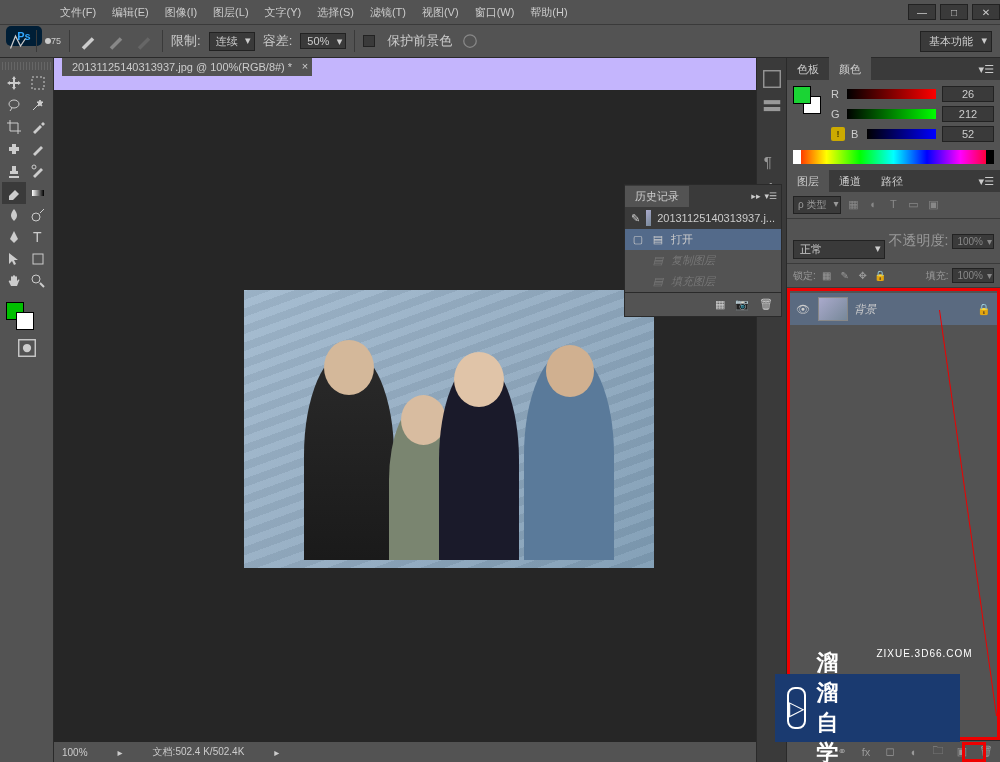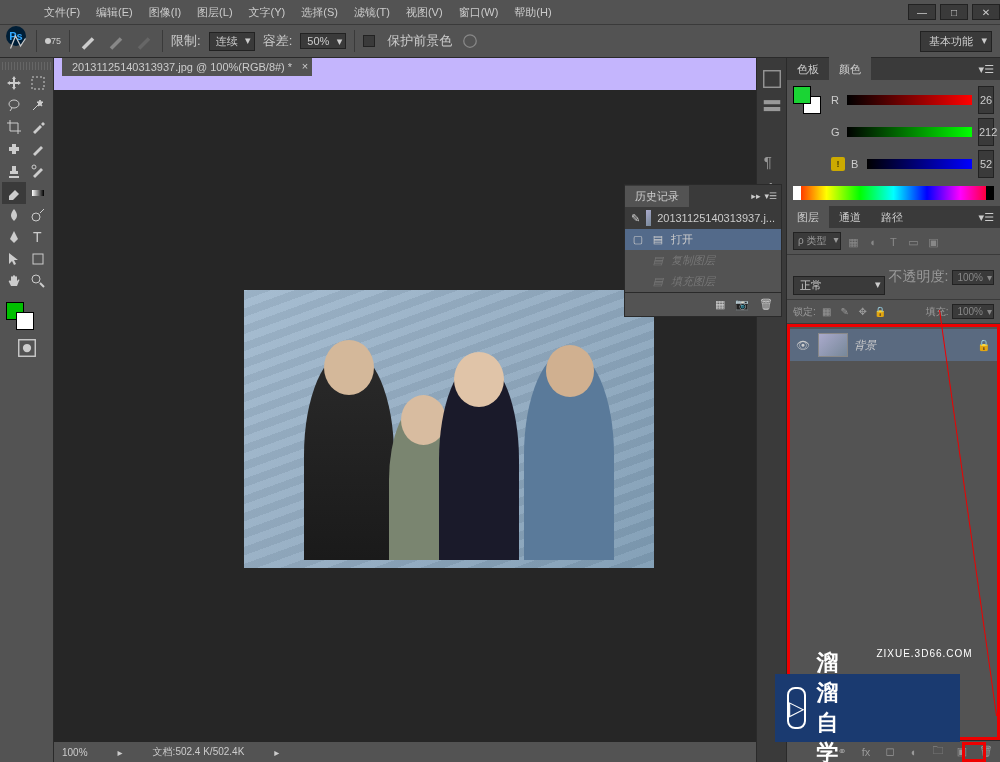--- a/index.html
+++ b/index.html
@@ -1,20 +1,20 @@
 <!DOCTYPE html>
 <html><head>
 <meta charset="utf-8">
 <style>
 * { margin: 0; padding: 0; box-sizing: border-box; font-family: "Microsoft YaHei", sans-serif; }
 body { background: #535353; width: 1000px; height: 762px; overflow: hidden; color: #ccc; font-size: 11px; }
 
 
 .menubar { height: 24px; background: #535353; display: flex; align-items: center; padding-left: 6px; }
-.ps-logo { width: 20px; height: 20px; background: #001e36; color: #31a8ff; font-weight: bold; font-size: 11px; display: flex; align-items: center; justify-content: center; border-radius: 10px; margin-right: 10px; margin-top: 48px; }
+.ps-logo { width: 36px; height: 20px; background: #001e36; color: #31a8ff; font-weight: bold; font-size: 11px; display: flex; align-items: center; justify-content: center; border-radius: 5px; margin-right: 10px; margin-top: 48px; }
 .menu-item { padding: 0 8px; cursor: pointer; }
 .win-controls { margin-left: auto; display: flex; }
 .win-btn { width: 28px; height: 16px; background: #3a3a3a; margin-left: 4px; display: flex; align-items: center; justify-content: center; font-size: 10px; border: 1px solid #222; }
 
 
 .optionsbar { height: 34px; background: #535353; border-top: 1px solid #3a3a3a; border-bottom: 1px solid #2a2a2a; display: flex; align-items: center; padding: 0 8px; gap: 8px; }
 .divider { width: 1px; height: 22px; background: #3a3a3a; }
 .opt-label { font-size: 13px; }
 .opt-select { background: #3a3a3a; border: 1px solid #222; color: #ccc; padding: 1px 16px 1px 6px; font-size: 11px; position: relative; }
 .opt-select::after { content: "▾"; position: absolute; right: 3px; }
@@ -85,29 +85,29 @@
 .color-panel-body { padding: 6px; }
 .color-row { display: flex; align-items: center; gap: 6px; margin-bottom: 4px; }
 .color-swatch-pair { position: relative; width: 30px; height: 30px; }
 .cs-fg { position: absolute; width: 18px; height: 18px; border: 1px solid #000; top: 0; left: 0; }
 .cs-bg { position: absolute; width: 18px; height: 18px; background: #fff; border: 1px solid #000; top: 10px; left: 10px; }
 .slider-label { width: 10px; }
 .slider-track { flex: 1; height: 10px; position: relative; }
 .slider-r { background: linear-gradient(90deg, #000, #f00); }
 .slider-g { background: linear-gradient(90deg, #000, #0f0); }
 .slider-b { background: linear-gradient(90deg, #000, #00f); }
-.slider-val { width: 16px; background: #3a3a3a; border: 1px solid #222; text-align: center; padding: 7px 0; }
+.slider-val { width: 52px; background: #3a3a3a; border: 1px solid #222; text-align: center; padding: 1px 0; }
 .spectrum { height: 14px; background: linear-gradient(90deg, #f00, #ff0, #0f0, #0ff, #00f, #f0f, #f00); margin-top: 4px; position: relative; }
 .spectrum::before { content: ""; position: absolute; left: 0; top: 0; width: 8px; height: 100%; background: #fff; }
 .spectrum::after { content: ""; position: absolute; right: 0; top: 0; width: 8px; height: 100%; background: #000; }
 .warn-icon { width: 14px; height: 14px; background: #ca0; display: inline-flex; align-items: center; justify-content: center; color: #000; font-size: 9px; border-radius: 2px;}
 
 
 .layers-body { flex: 1; display: flex; flex-direction: column; }
-.layers-toolbar { display: flex; align-items: flex-end; gap: 4px; padding: 4px 6px; border-bottom: 1px solid #3a3a3a; }
+.layers-toolbar { display: flex; align-items: flex-start; gap: 4px; padding: 4px 6px; border-bottom: 1px solid #3a3a3a; }
 .filter-sel { background: #3a3a3a; border: 1px solid #222; padding: 1px 14px 1px 4px; position: relative; font-size: 10px; color: #999;}
 .filter-sel::after { content: "▾"; position: absolute; right: 2px; }
 .filter-icon { width: 16px; height: 16px; display: flex; align-items: center; justify-content: center; color: #888; }
 .blend-row { display: flex; align-items: center; gap: 4px; padding: 4px 6px; border-bottom: 1px solid #3a3a3a; }
 .blend-sel { background: #3a3a3a; border: 1px solid #222; padding: 1px 8px 1px 6px; position: relative; flex: 1; margin-top: 17px; }
 .blend-sel::after { content: "▾"; position: absolute; right: 3px; }
 .opacity-val { background: #3a3a3a; border: 1px solid #222; padding: 1px 10px 1px 4px; position: relative; color: #888; font-size: 10px;}
 .opacity-val::after { content: "▾"; position: absolute; right: 1px; }
 .lock-row { display: flex; align-items: center; gap: 4px; padding: 4px 6px; border-bottom: 1px solid #3a3a3a; color: #999; font-size: 10px;}
 .lock-icon { width: 14px; height: 14px; display: flex; align-items: center; justify-content: center; }

